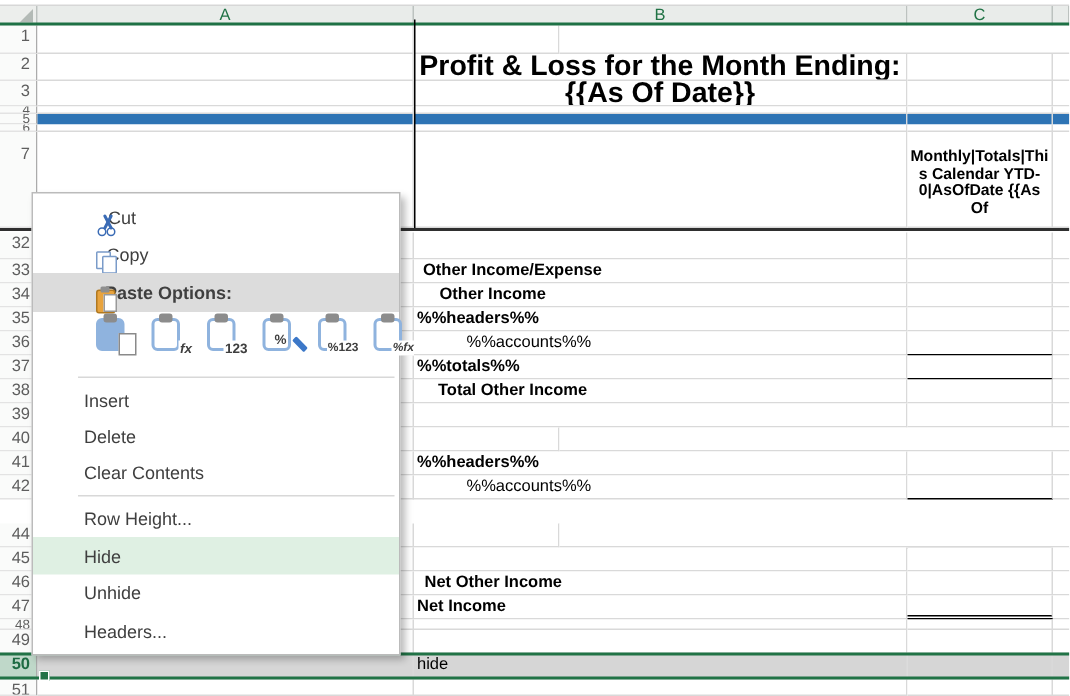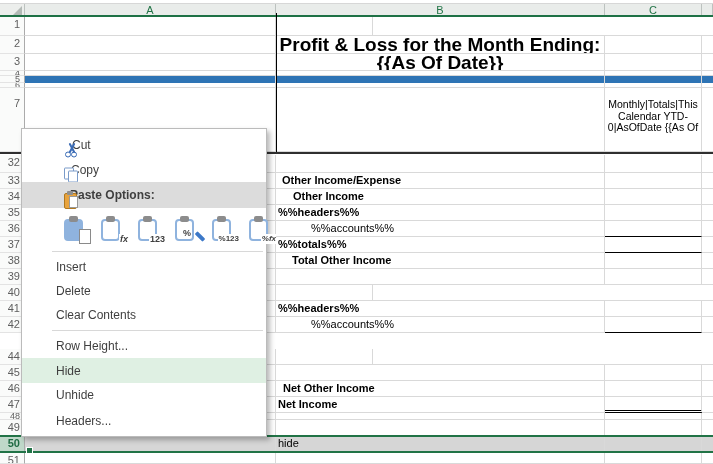--- a/index.html
+++ b/index.html
@@ -15,21 +15,21 @@
   .ch{background:#E9ECEA;color:#217346;text-align:center;font-size:11px;line-height:13px;
       border-right:1px solid #BCC2BF;border-bottom:none;}
   .corner{position:relative;background:#ECEEEC;border-right:1px solid #BCC2BF;}
   .corner-tri{position:absolute;right:2px;bottom:1px;width:0;height:0;
       border-left:9px solid transparent;border-bottom:9px solid #B3BAB6;}
   
   .title{text-align:center;font-weight:bold;}
   .t1{font-size:12px;line-height:18px;}
   .t2{font-size:19px;line-height:17px;}
   .blue .ca,.blue .cb,.blue .cc,.blue .cd{background:#2E74B5;border-bottom:none;}
-  .c7{font-size:10.5px;font-weight:normal;line-height:11.5px;text-align:center;white-space:normal;
+  .c7{font-size:10.5px;font-weight:bold;line-height:11.5px;text-align:center;white-space:normal;
       overflow-wrap:break-word;word-wrap:break-word;padding:11px 1px 0 1px;}
   
   .b1x{font-weight:bold;padding-left:2px}
   .b5{font-weight:bold;padding-left:6px}
   .b6{font-weight:bold;padding-left:7px}
   .b15{font-weight:bold;padding-left:16px}
   .b16{font-weight:bold;padding-left:17px}
   .acct{font-weight:normal;padding-left:35px}
   .plain{font-weight:normal;padding-left:2px}
   .ub{border-bottom:1px solid #000;}
@@ -47,21 +47,21 @@
   .fill-handle{left:26px;top:447px;width:5px;height:5px;background:#217346;border:1px solid #fff;z-index:4;}
   
   .menu{position:absolute;left:21px;top:128px;width:246px;height:309px;box-sizing:border-box;
         background:#fff;border:1px solid #BBBBBB;box-shadow:3px 3px 5px rgba(0,0,0,.28);
         z-index:10;display:flex;flex-direction:column;padding-top:3px;font-size:12px;color:#3F3F3F;}
   .mi{height:25px;flex:0 0 auto;display:flex;align-items:center;padding-left:34px;position:relative;}
   .mi-ico{position:absolute;left:8px;top:50%;transform:translateY(-50%);width:18px;height:16px;}
   .po{background:#DCDCDC;height:26px;font-weight:bold;}
   .hl{background:#DFF0E3;}
   .sep{flex:0 0 auto;height:1px;background:#D8D8D8;margin:3px 3px 3px 30px;}
-  .pbrow{height:40px;flex:0 0 auto;display:flex;align-items:center;padding-left:42px;gap:13px;}
+  .pbrow{height:40px;flex:0 0 auto;display:flex;padding-left:42px;gap:13px;}
   
   .sc{position:relative;width:16px;height:15px;}
   .sc i{position:absolute;width:2px;height:11px;background:#3A6BB5;left:7px;top:0;border-radius:1px;}
   .sc i.a{transform:rotate(28deg);} .sc i.b{transform:rotate(-28deg);}
   .sc u{position:absolute;bottom:0;width:4px;height:4px;border:1.5px solid #3A6BB5;border-radius:50%;}
   .sc u.a{left:1px;} .sc u.b{right:3px;}
   
   .cpy{position:relative;width:15px;height:15px;}
   .cpy i{position:absolute;width:8px;height:10px;background:#fff;border:1.2px solid #7A9BC9;border-radius:1px;}
   .cpy i.a{left:0;top:0;} .cpy i.b{left:4px;top:3px;}

